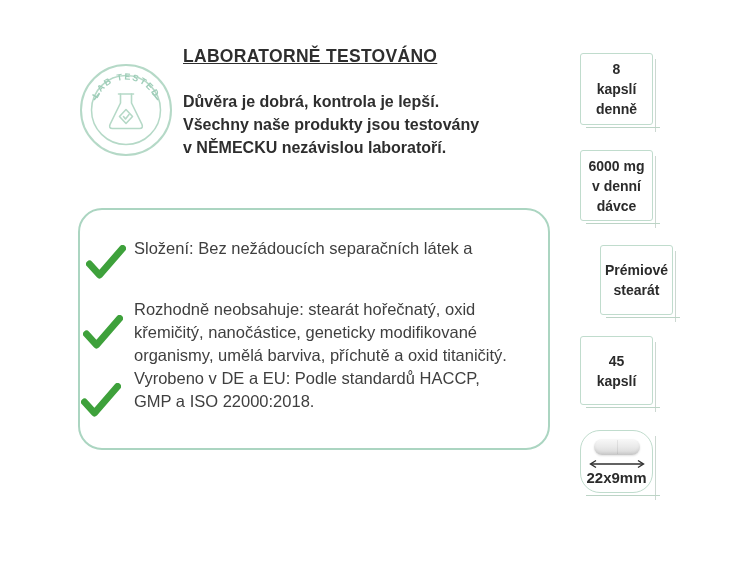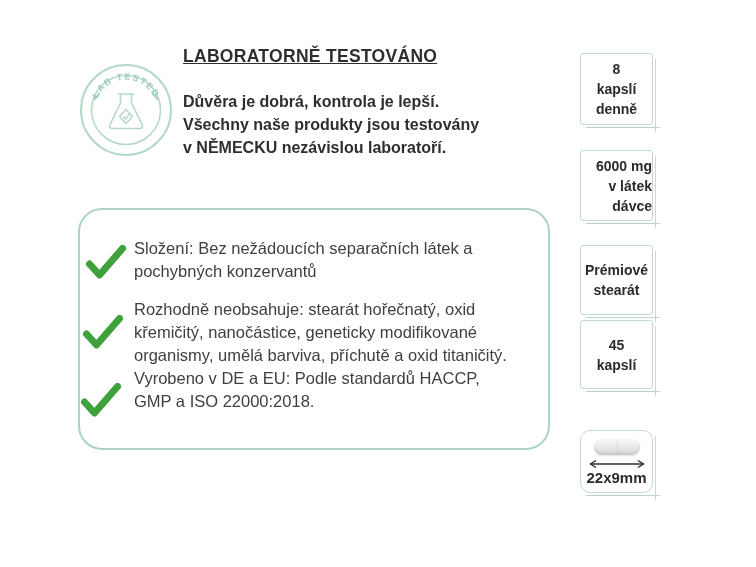--- a/index.html
+++ b/index.html
@@ -116,27 +116,27 @@
     background: #ccd8d1;
   }
   .fact-line {
     font-size: 14px;
     font-weight: 700;
     line-height: 20px;
     color: #2b2b2b;
     white-space: nowrap;
   }
   .fact-1 { top: 53px;  height: 72px; }
-  .fact-2 { top: 150px; height: 71px; align-items: flex-end; }
-  .fact-3 { top: 245px; height: 70px; }
-  .fact-4 { top: 320px; height: 69px; }
+  .fact-2 { top: 150px; height: 71px; }
+  .fact-3 { top: 245px; height: 70px; margin-left: 20px; }
+  .fact-4 { top: 336px; height: 69px; }
   .fact-capsule {
     top: 430px;
     height: 63px;
-    border-radius: 10px;
+    border-radius: 20px;
     justify-content: flex-start;
     padding-top: 8px;
   }
 
   .capsule {
     width: 46px;
     height: 16px;
     border-radius: 8px;
     background: linear-gradient(180deg, #f8f8f8 0%, #ebebeb 45%, #d6d6d6 100%);
     box-shadow: inset 0 -2px 3px rgba(0,0,0,0.08), 0 1px 2px rgba(0,0,0,0.12);
@@ -192,21 +192,20 @@
     <div>v NĚMECKU nezávislou laboratoří.</div>
   </div>
 
   <div class="check-box">
 
     <svg class="check-item-icon icon-1" viewBox="0 0 40 34">
       <path d="M3.5,19 L13.5,30 L36.5,3.5" stroke="#3ea13b" stroke-width="7" fill="none" stroke-linecap="round" stroke-linejoin="round"></path>
     </svg>
     <div class="check-item-text text-1">
       <div>Složení: Bez nežádoucích separačních látek a</div>
-      <div>pochybných konzervantů</div>
     </div>
 
     <svg class="check-item-icon icon-2" viewBox="0 0 40 34">
       <path d="M3.5,19 L13.5,30 L36.5,3.5" stroke="#3ea13b" stroke-width="7" fill="none" stroke-linecap="round" stroke-linejoin="round"></path>
     </svg>
     <div class="check-item-text text-2">
       <div>Rozhodně neobsahuje: stearát hořečnatý, oxid</div>
       <div>křemičitý, nanočástice, geneticky modifikované</div>
       <div>organismy, umělá barviva, příchutě a oxid titaničitý.</div>
     </div>
@@ -221,21 +220,21 @@
   </div>
 
   <div class="fact-box fact-1">
     <div class="fact-line">8</div>
     <div class="fact-line">kapslí</div>
     <div class="fact-line">denně</div>
   </div>
 
   <div class="fact-box fact-2">
     <div class="fact-line">6000 mg</div>
-    <div class="fact-line">v látek</div>
+    <div class="fact-line">v denní</div>
     <div class="fact-line">dávce</div>
   </div>
 
   <div class="fact-box fact-3">
     <div class="fact-line">Prémiové</div>
     <div class="fact-line">stearát</div>
     <div class="fact-line"></div>
   </div>
 
   <div class="fact-box fact-4">

